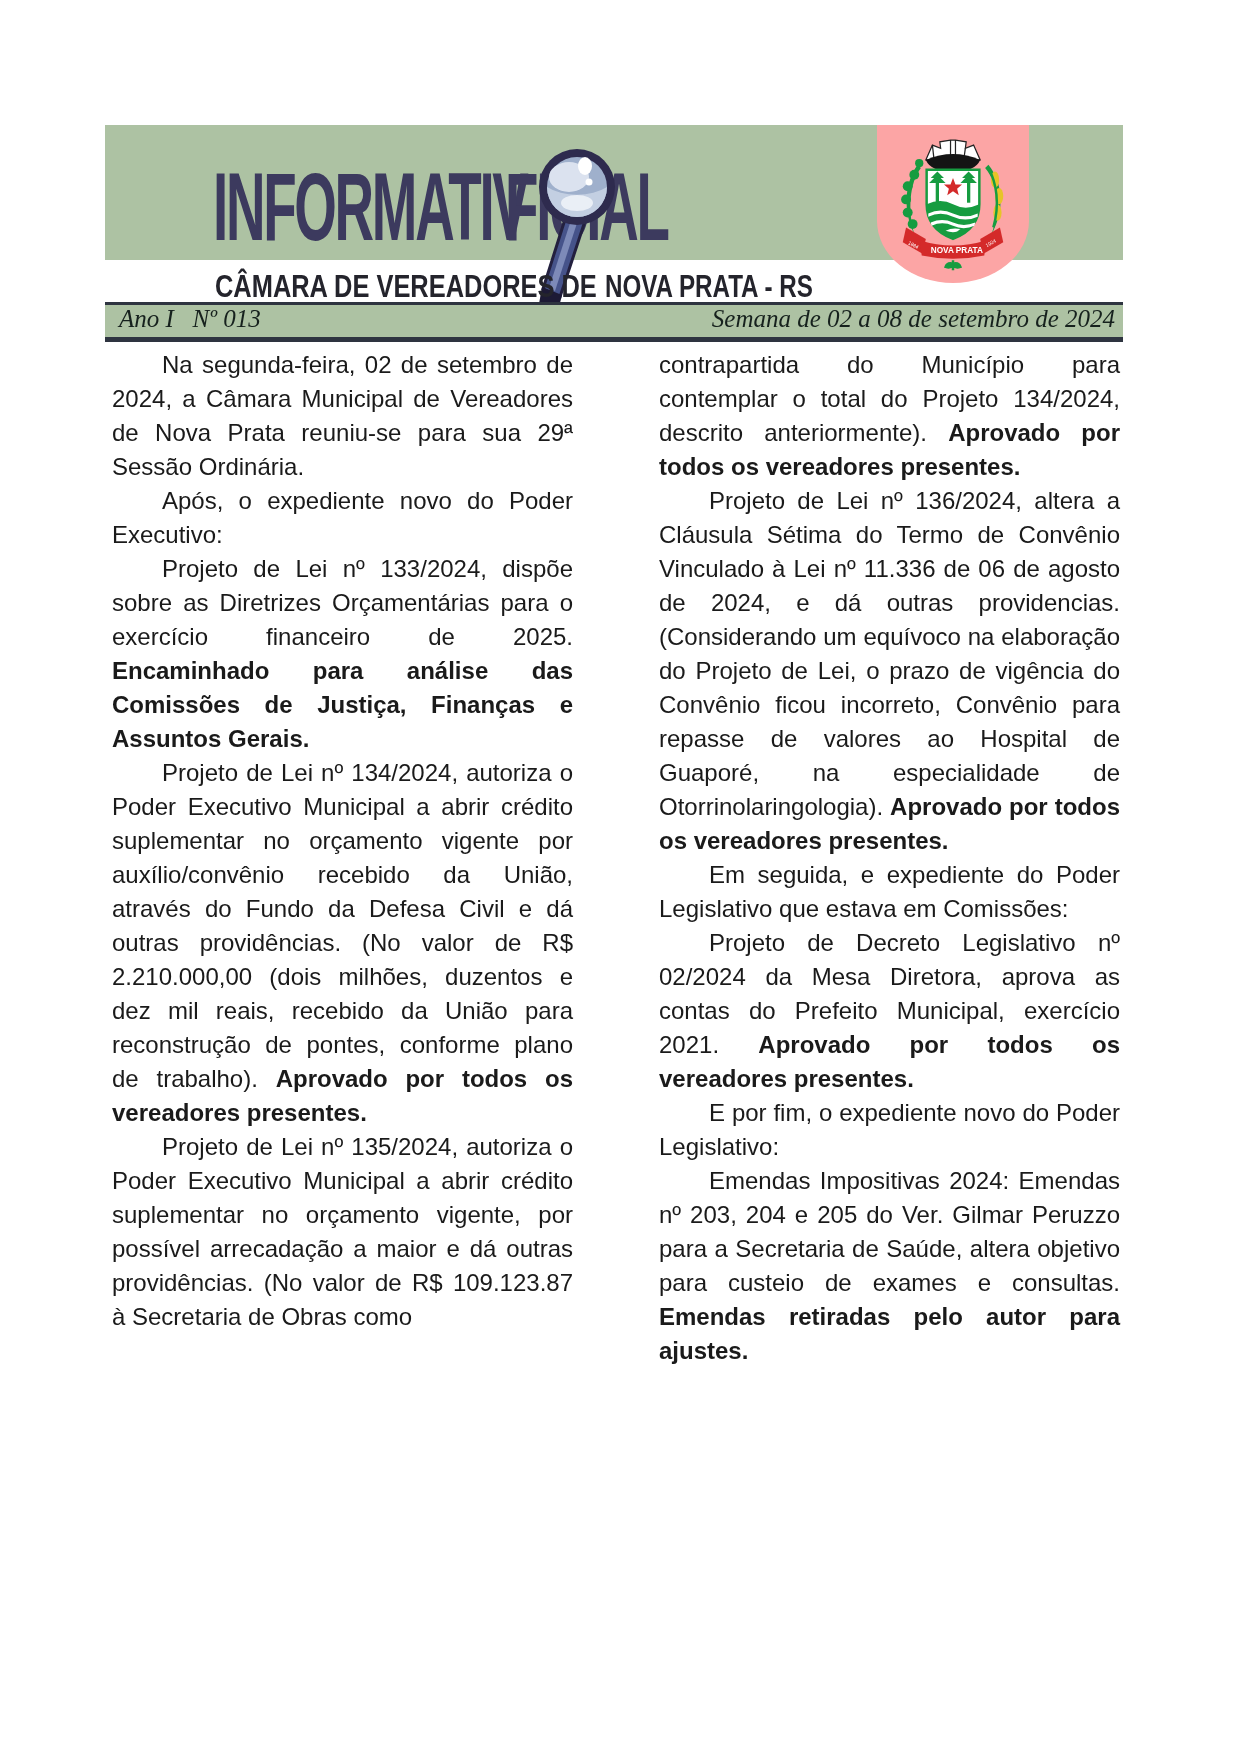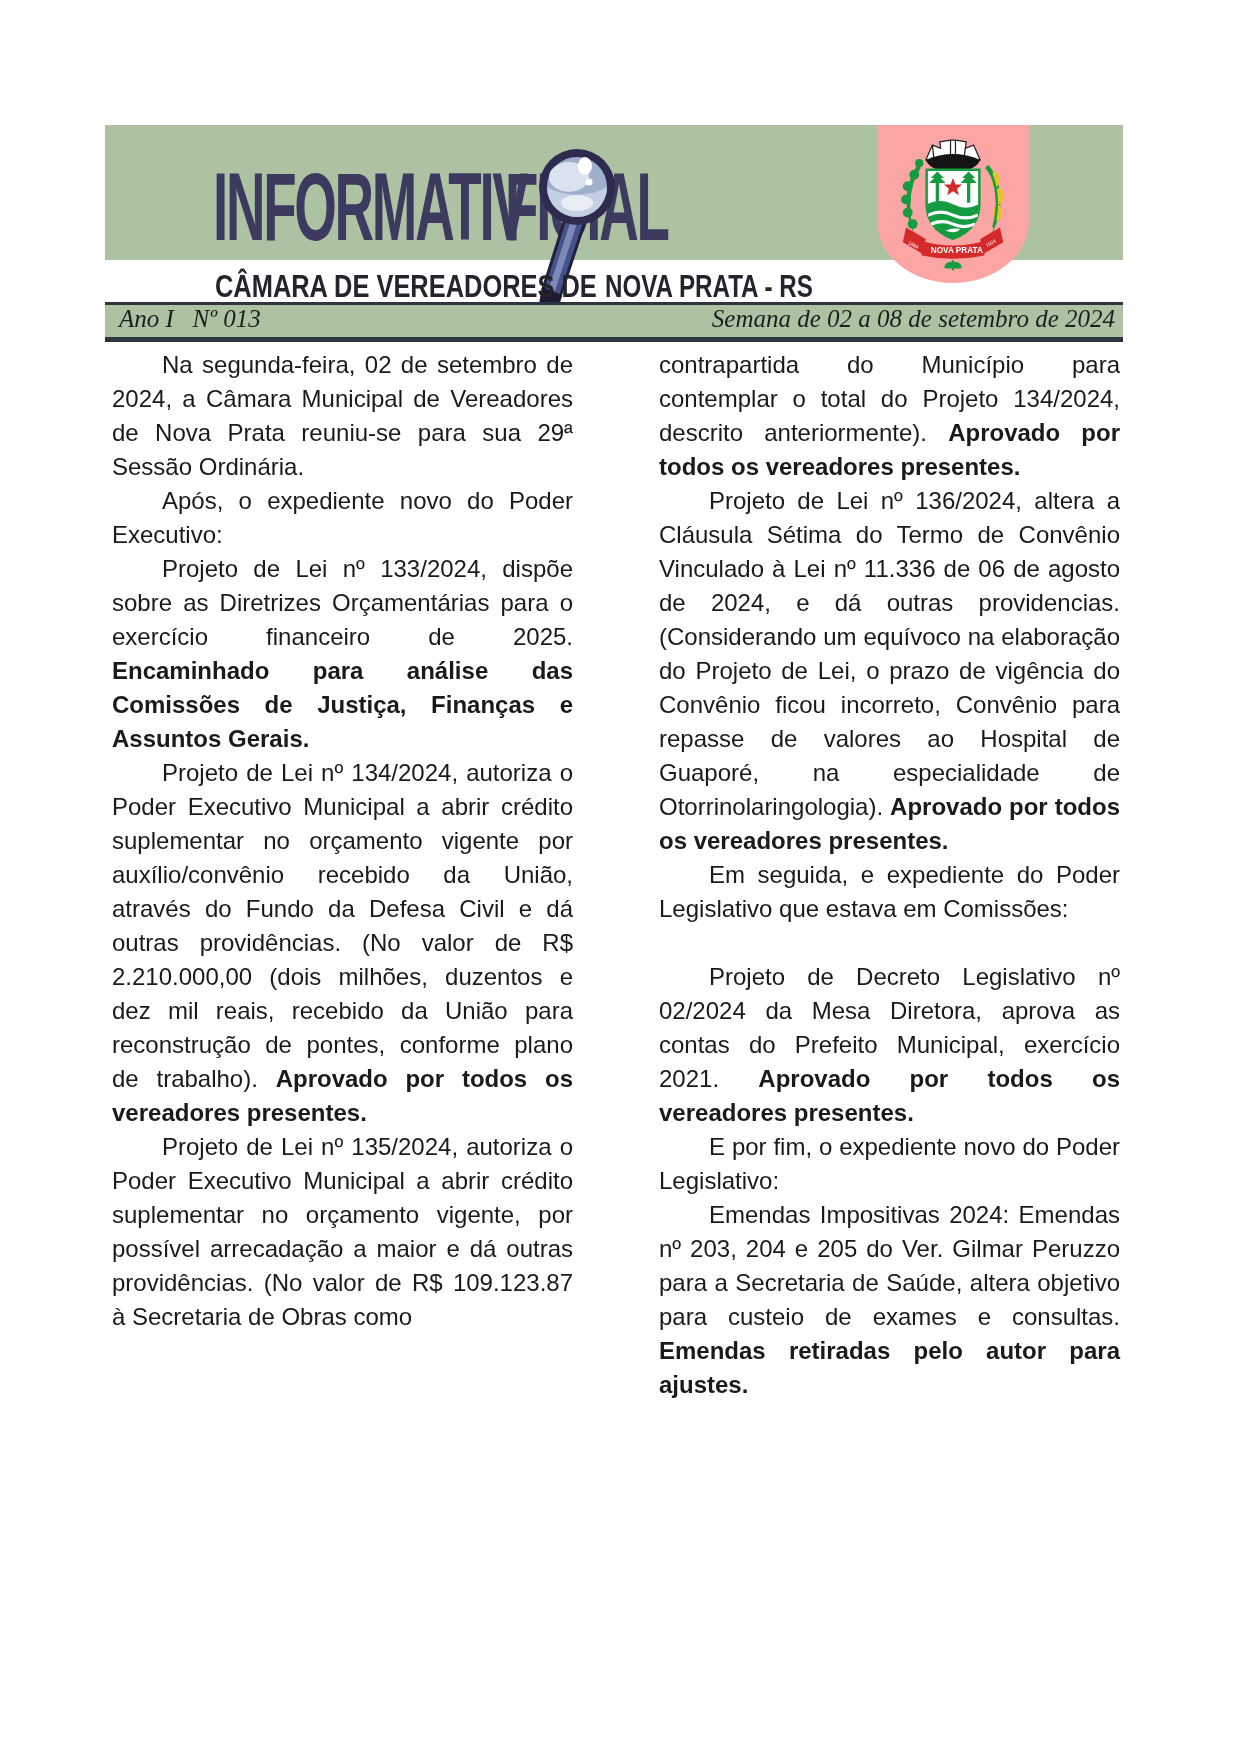--- a/index.html
+++ b/index.html
@@ -36,21 +36,21 @@
             font-family:"Liberation Serif",serif;font-style:italic;
             font-size:25px;color:#16211d;white-space:pre;}
 
   
   .content{position:absolute;left:112px;top:348px;width:1008px;
            display:flex;gap:86px;}
   .col{width:468px;}
   .para{margin:0;text-align:justify;font-size:24px;line-height:34px;
         color:#1a1a1a;}
   .para.indent{text-indent:50px;}
-  .para.space-before{margin-top:34px;}
+  .para.space-before{}
   .b{font-weight:bold;}
 </style>
 </head>
 <body>
 
 <div class="page">
 
   <header class="banner">
     <span class="title-part t1">INFORMATIV</span>
     <span class="title-part t2">FICIAL</span>

